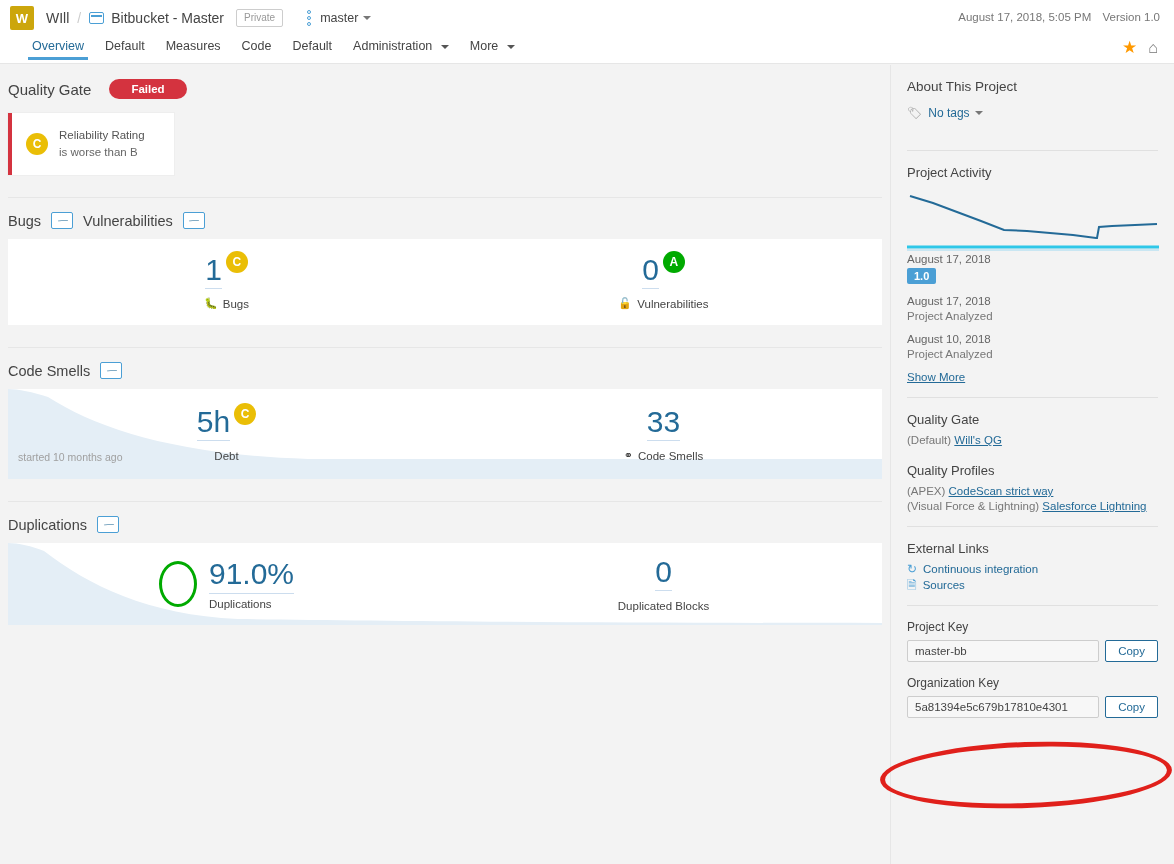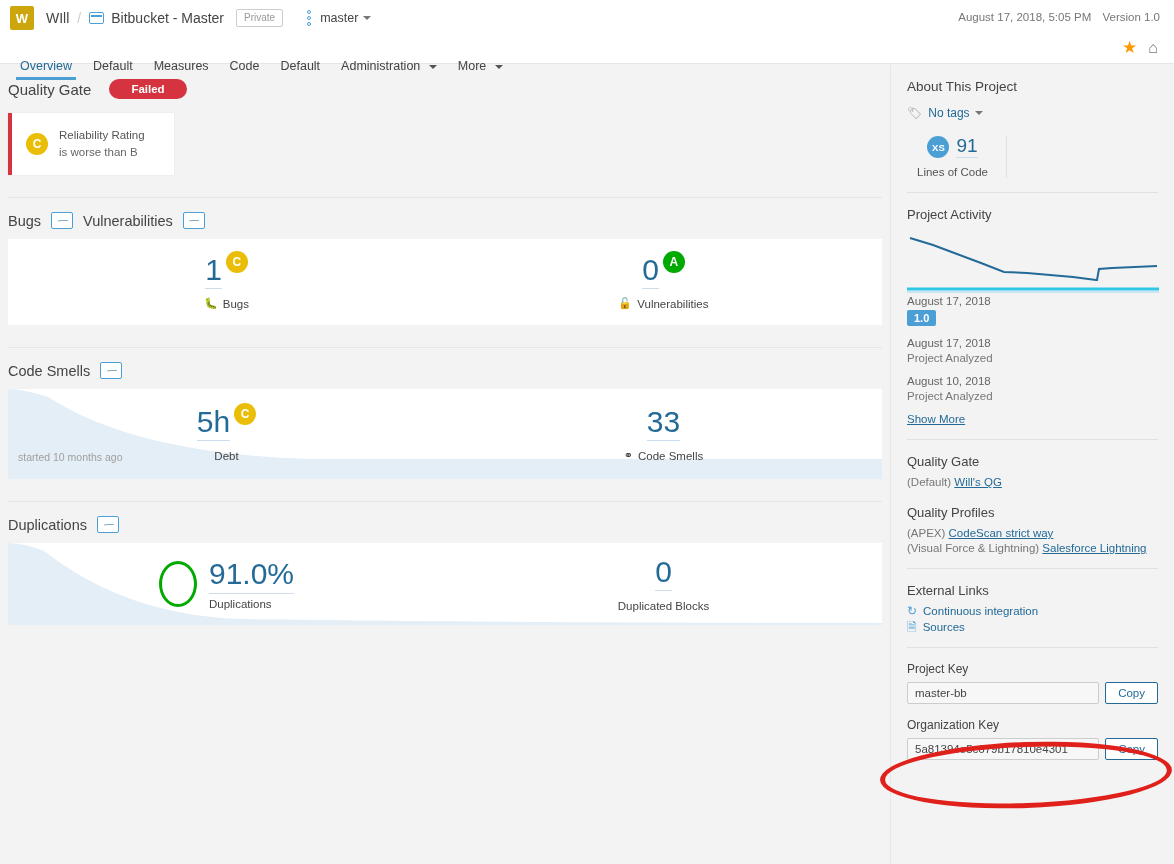--- a/index.html
+++ b/index.html
@@ -62,21 +62,21 @@
     position: absolute; right: 14px; top: 11px;
     font-size: 11.5px; color: #777;
   }
   .topbar-right .ver { margin-left: 8px; }
 
   
   .navbar {
     position: absolute; top: 36px; left: 0; width: 1174px; height: 28px;
     background: #fff; border-bottom: 1px solid #e6e6e6;
   }
-  .tabs { display: flex; align-items: flex-end; padding-left: 12px; margin-top: 20px; }
+  .tabs { display: flex; align-items: flex-end; padding-left: 24px; }
   .tab {
     font-size: 12.5px; color: #444; padding: 3px 8px 6px;
     margin-right: 5px; cursor: pointer; position: relative;
   }
   .tab.active { color: #236a97; }
   .tab.active:after {
     content: ""; position: absolute; left: 4px; right: 4px; bottom: -1px;
     height: 3px; background: #4b9fd5;
   }
   .tab .caret { border-top-color: #555; }
@@ -433,27 +433,20 @@
 
       <div class="side-title">About This Project</div>
 
       <div class="tags-row">
         <span class="tag-icon">🏷</span>
         <span class="tags-link">No tags</span>
         <span class="caret"></span>
       </div>
 
       <div class="meta-row">
-        <div class="loc-block">
-          <div class="loc-top">
-            <span class="size-badge">XS</span>
-            <span class="loc-num">91</span>
-          </div>
-          <div class="loc-cap">Lines of Code</div>
-        </div>
       </div>
 
       <div class="side-divider"></div>
 
       <div class="side-sec-title">Project Activity</div>
 
       <svg class="sparkline" viewBox="0 0 252 66" preserveAspectRatio="none">
         <polyline fill="none" stroke="#236a97" stroke-width="2" points="3,9 26,16 50,25 74,34 97,43 120,44 143,46 166,48 189,51 190,51 192,40 205,39 228,38 250,37"></polyline>
         <line x1="0" y1="60" x2="252" y2="60" stroke="#2ec7e8" stroke-width="3"></line>
         <line x1="0" y1="63" x2="252" y2="63" stroke="#c9e6f2" stroke-width="2"></line>

